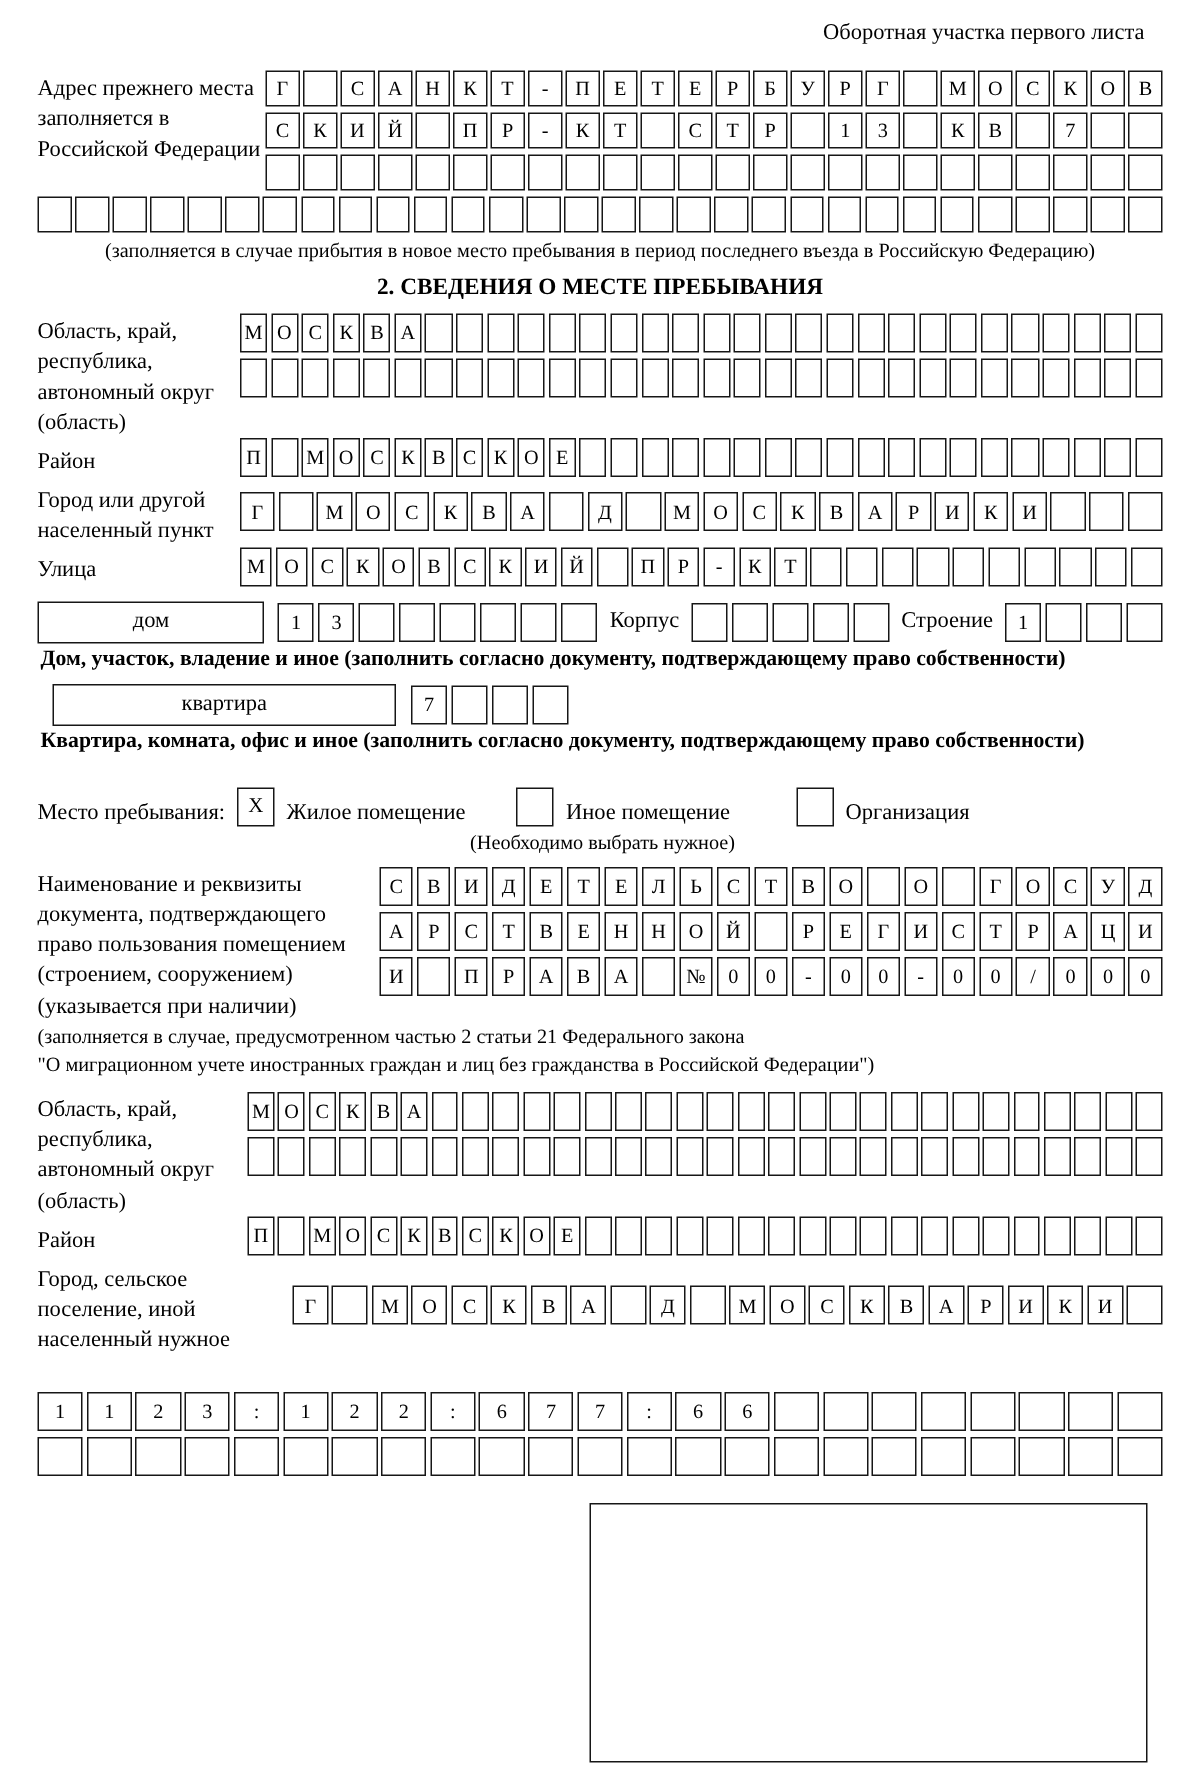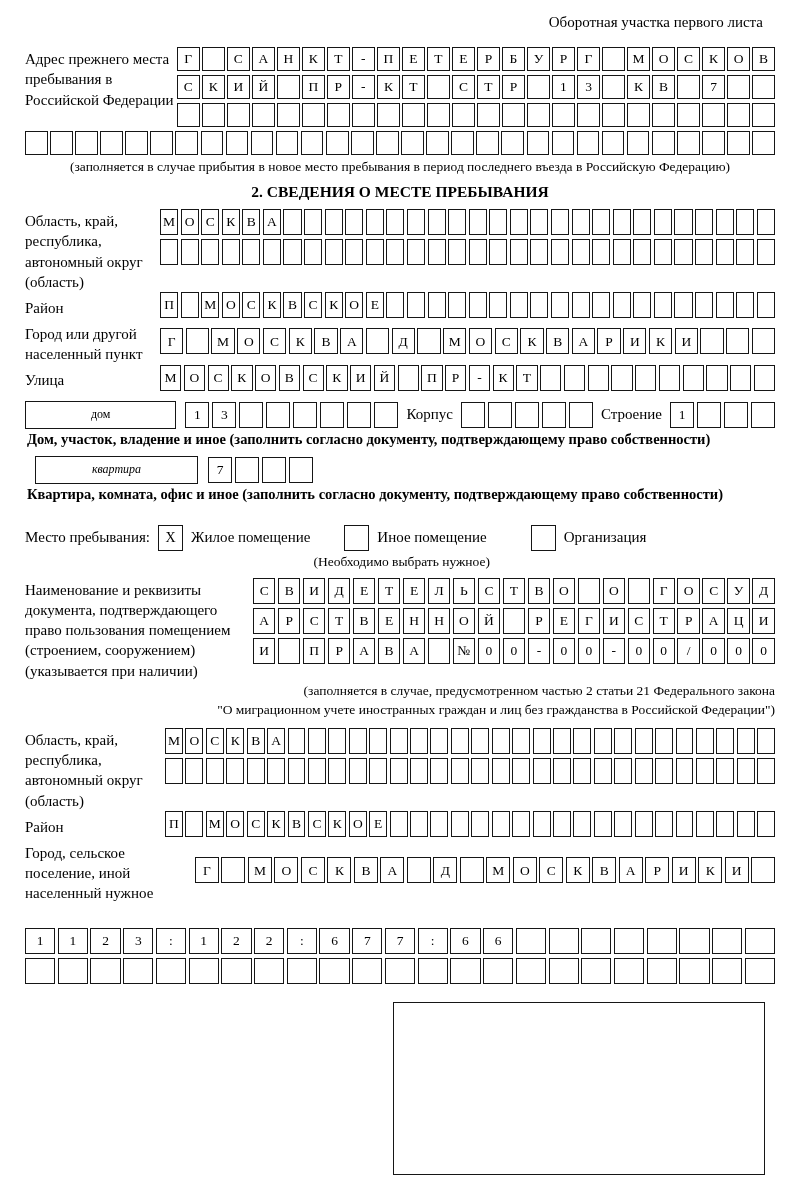--- a/index.html
+++ b/index.html
@@ -37,51 +37,51 @@
   .fixedcells .cell { flex: none; width: 24px; height: 26px; }
 
   .note-center { text-align: center; font-size: 13.5px; margin: 2px 0 6px 0; }
   .note-left { font-size: 14.5px; margin: 2px 0 8px 2px; font-weight: bold; }
 
   .sec-title { text-align: center; font-weight: bold; font-size: 15.5px; margin: 8px 0 8px 0; }
 
   .widebox {
     border: 1.6px solid #161616; height: 28px;
     display: flex; align-items: center; justify-content: center;
-    font-size: 12px; background: #fff;
+    font-size: 15px; background: #fff;
   }
   .dom-box { width: 168px; }
-  .kv-box { width: 163px; margin-left: 10px; font-style: italic; }
+  .kv-box { width: 229px; margin-left: 10px; }
 
   .inline-label { padding: 0 8px; white-space: nowrap; }
 
-  .stay-row { display: flex; align-items: center; gap: 8px; margin-top: 22px; }
+  .stay-row { display: flex; align-items: flex-end; gap: 8px; margin-top: 22px; }
   .checkbox {
     width: 25px; height: 26px; border: 1.6px solid #161616;
     display: flex; align-items: center; justify-content: center;
     font-size: 14px; background: #fff;
   }
   .stay-note { text-align: right; width: 62%; font-size: 13.5px; margin: 3px 0 8px 0; }
 
-  .fact-note { text-align: right; font-size: 13.5px; line-height: 1.45; }
+  .fact-note { text-align: left; font-size: 13.5px; line-height: 1.45; }
 
   .stamp-wrap { margin-top: 14px; margin-left: 368px; }
   .stamp-box { width: 372px; height: 173px; border: 1.6px solid #161616; background: #fff; }
   .mb2 { margin-bottom: 2px; }
   .mt6 { margin-top: 6px; }
 </style>
 </head>
 <body>
 
 <div>
 
   <div class="corner-note">Оборотная участка первого листа</div>
 
   <div class="row top">
-    <div class="label-col w150">Адрес прежнего места пребывания в Российской Федерации</div>
+    <div class="label-col w150">Адрес прежнего места заполняется в Российской Федерации</div>
     <div class="rows-col">
       <div class="cellrow">
           <span class="cell">Г</span>
           <span class="cell"></span>
           <span class="cell">С</span>
           <span class="cell">А</span>
           <span class="cell">Н</span>
           <span class="cell">К</span>
           <span class="cell">Т</span>
           <span class="cell">-</span>

